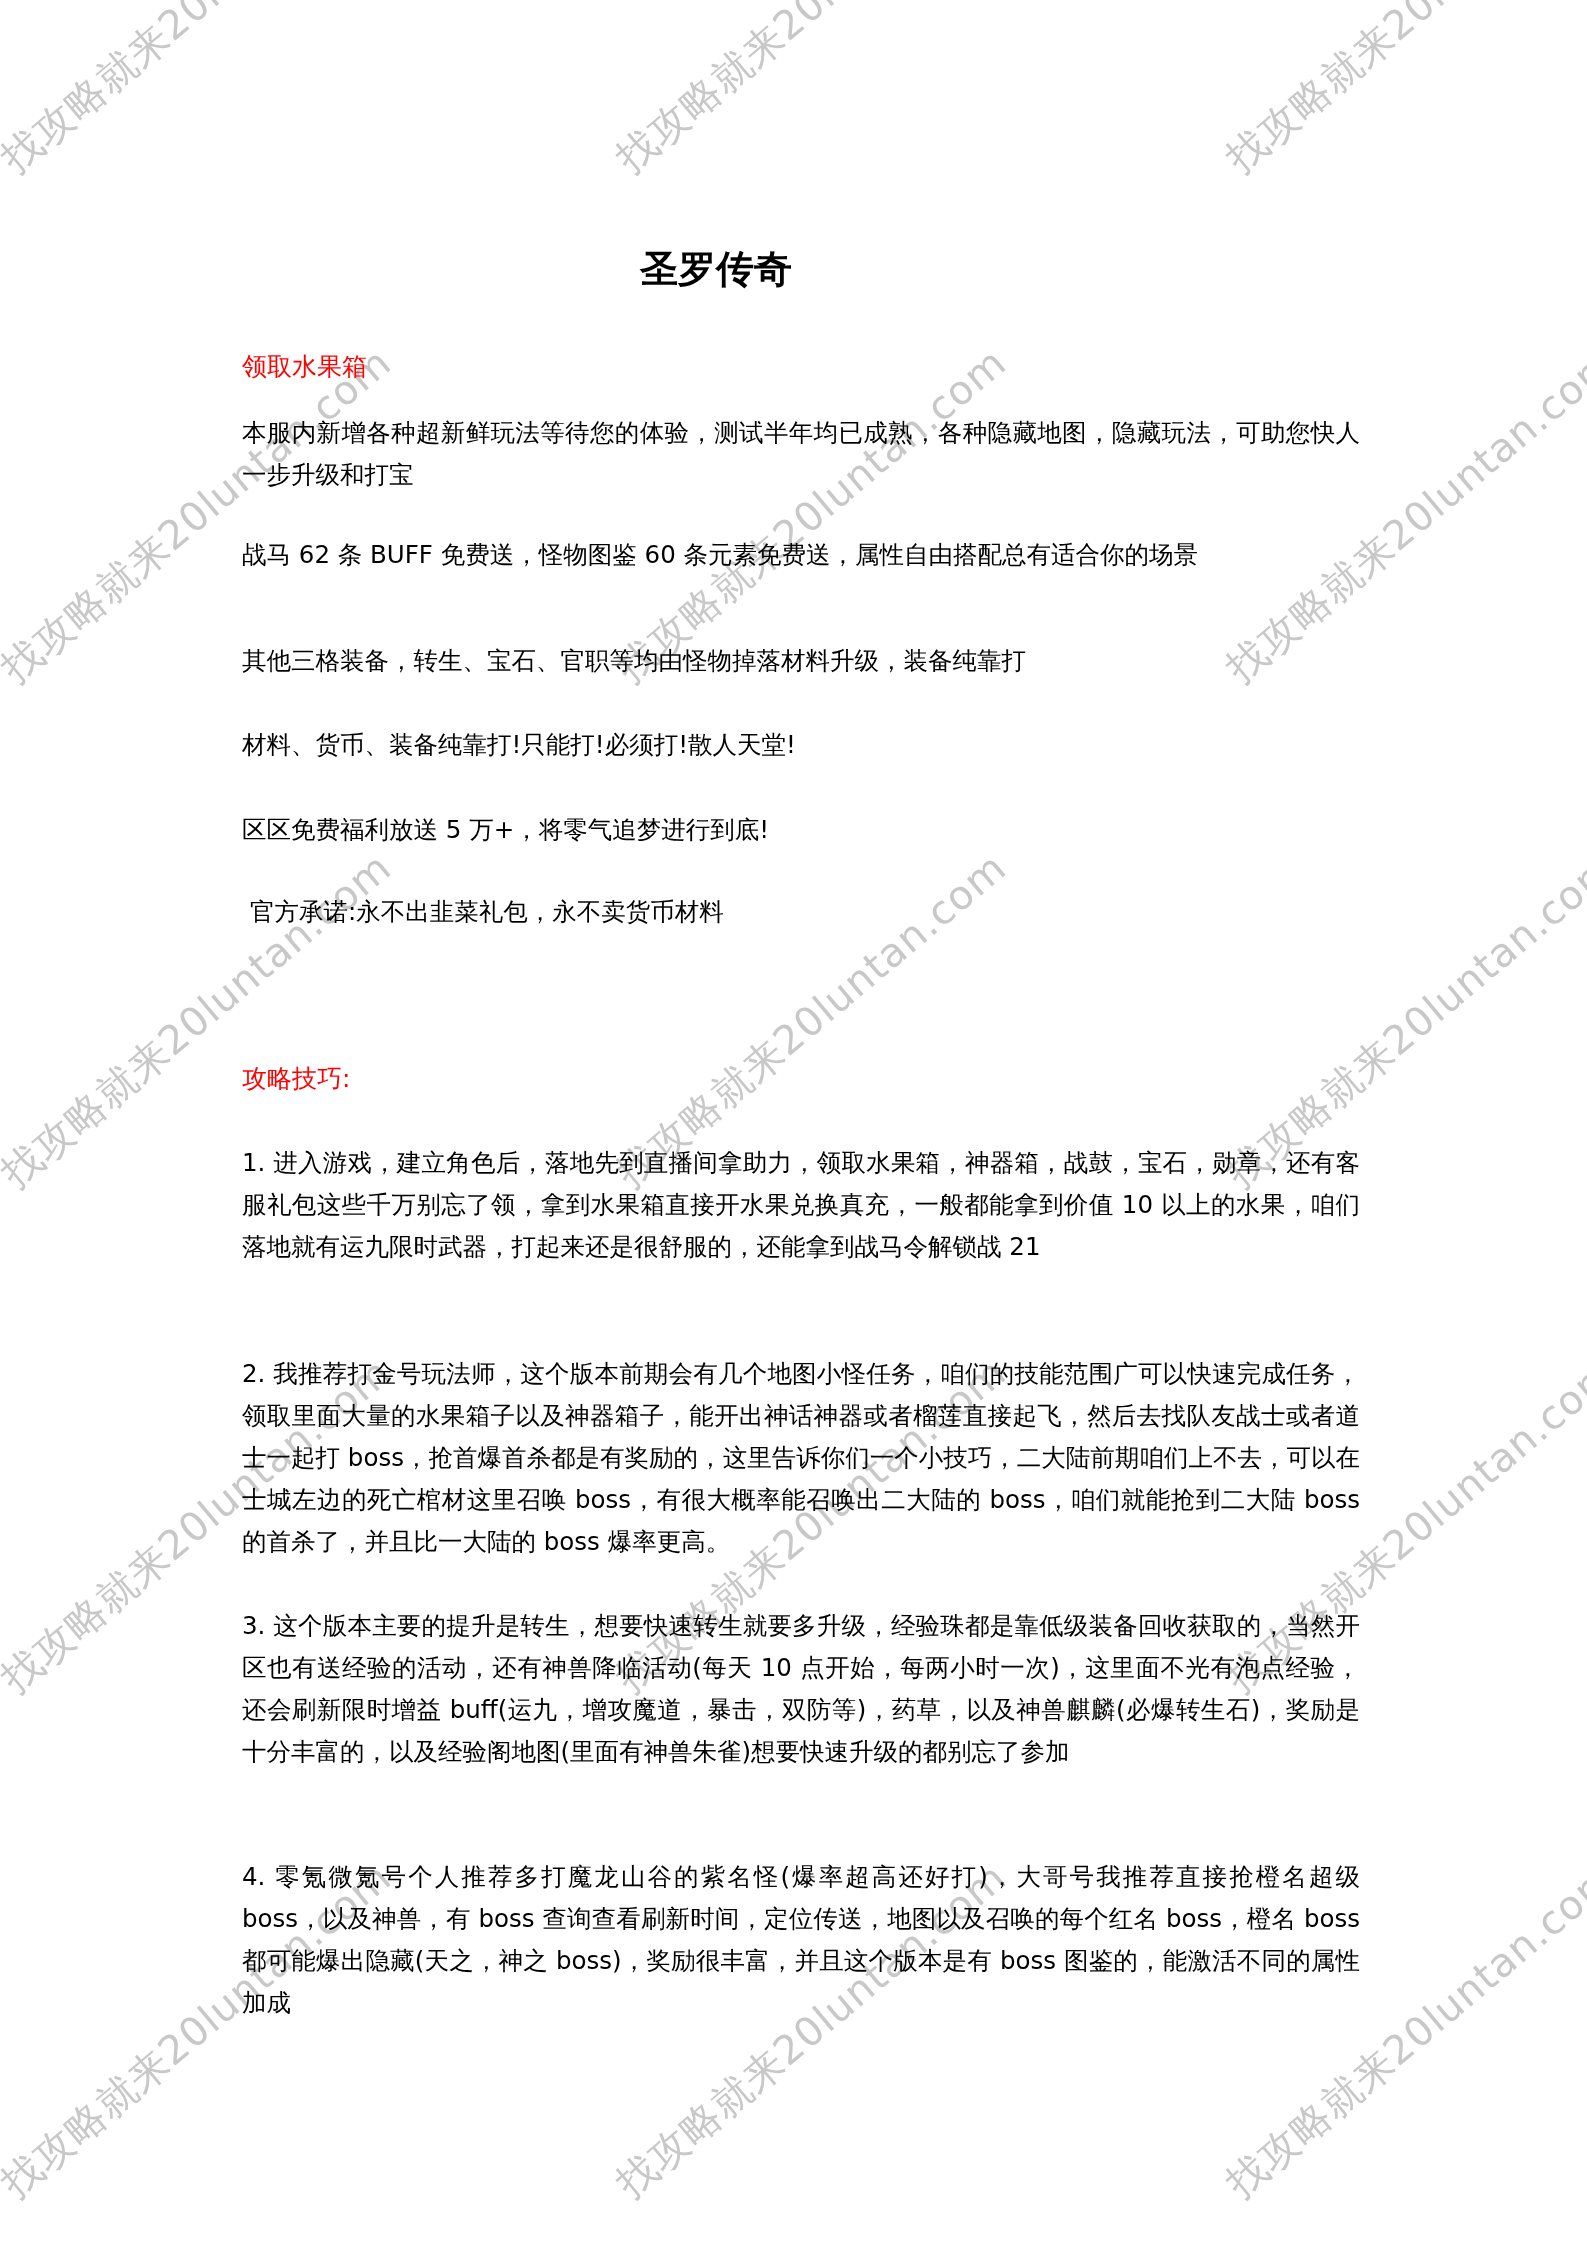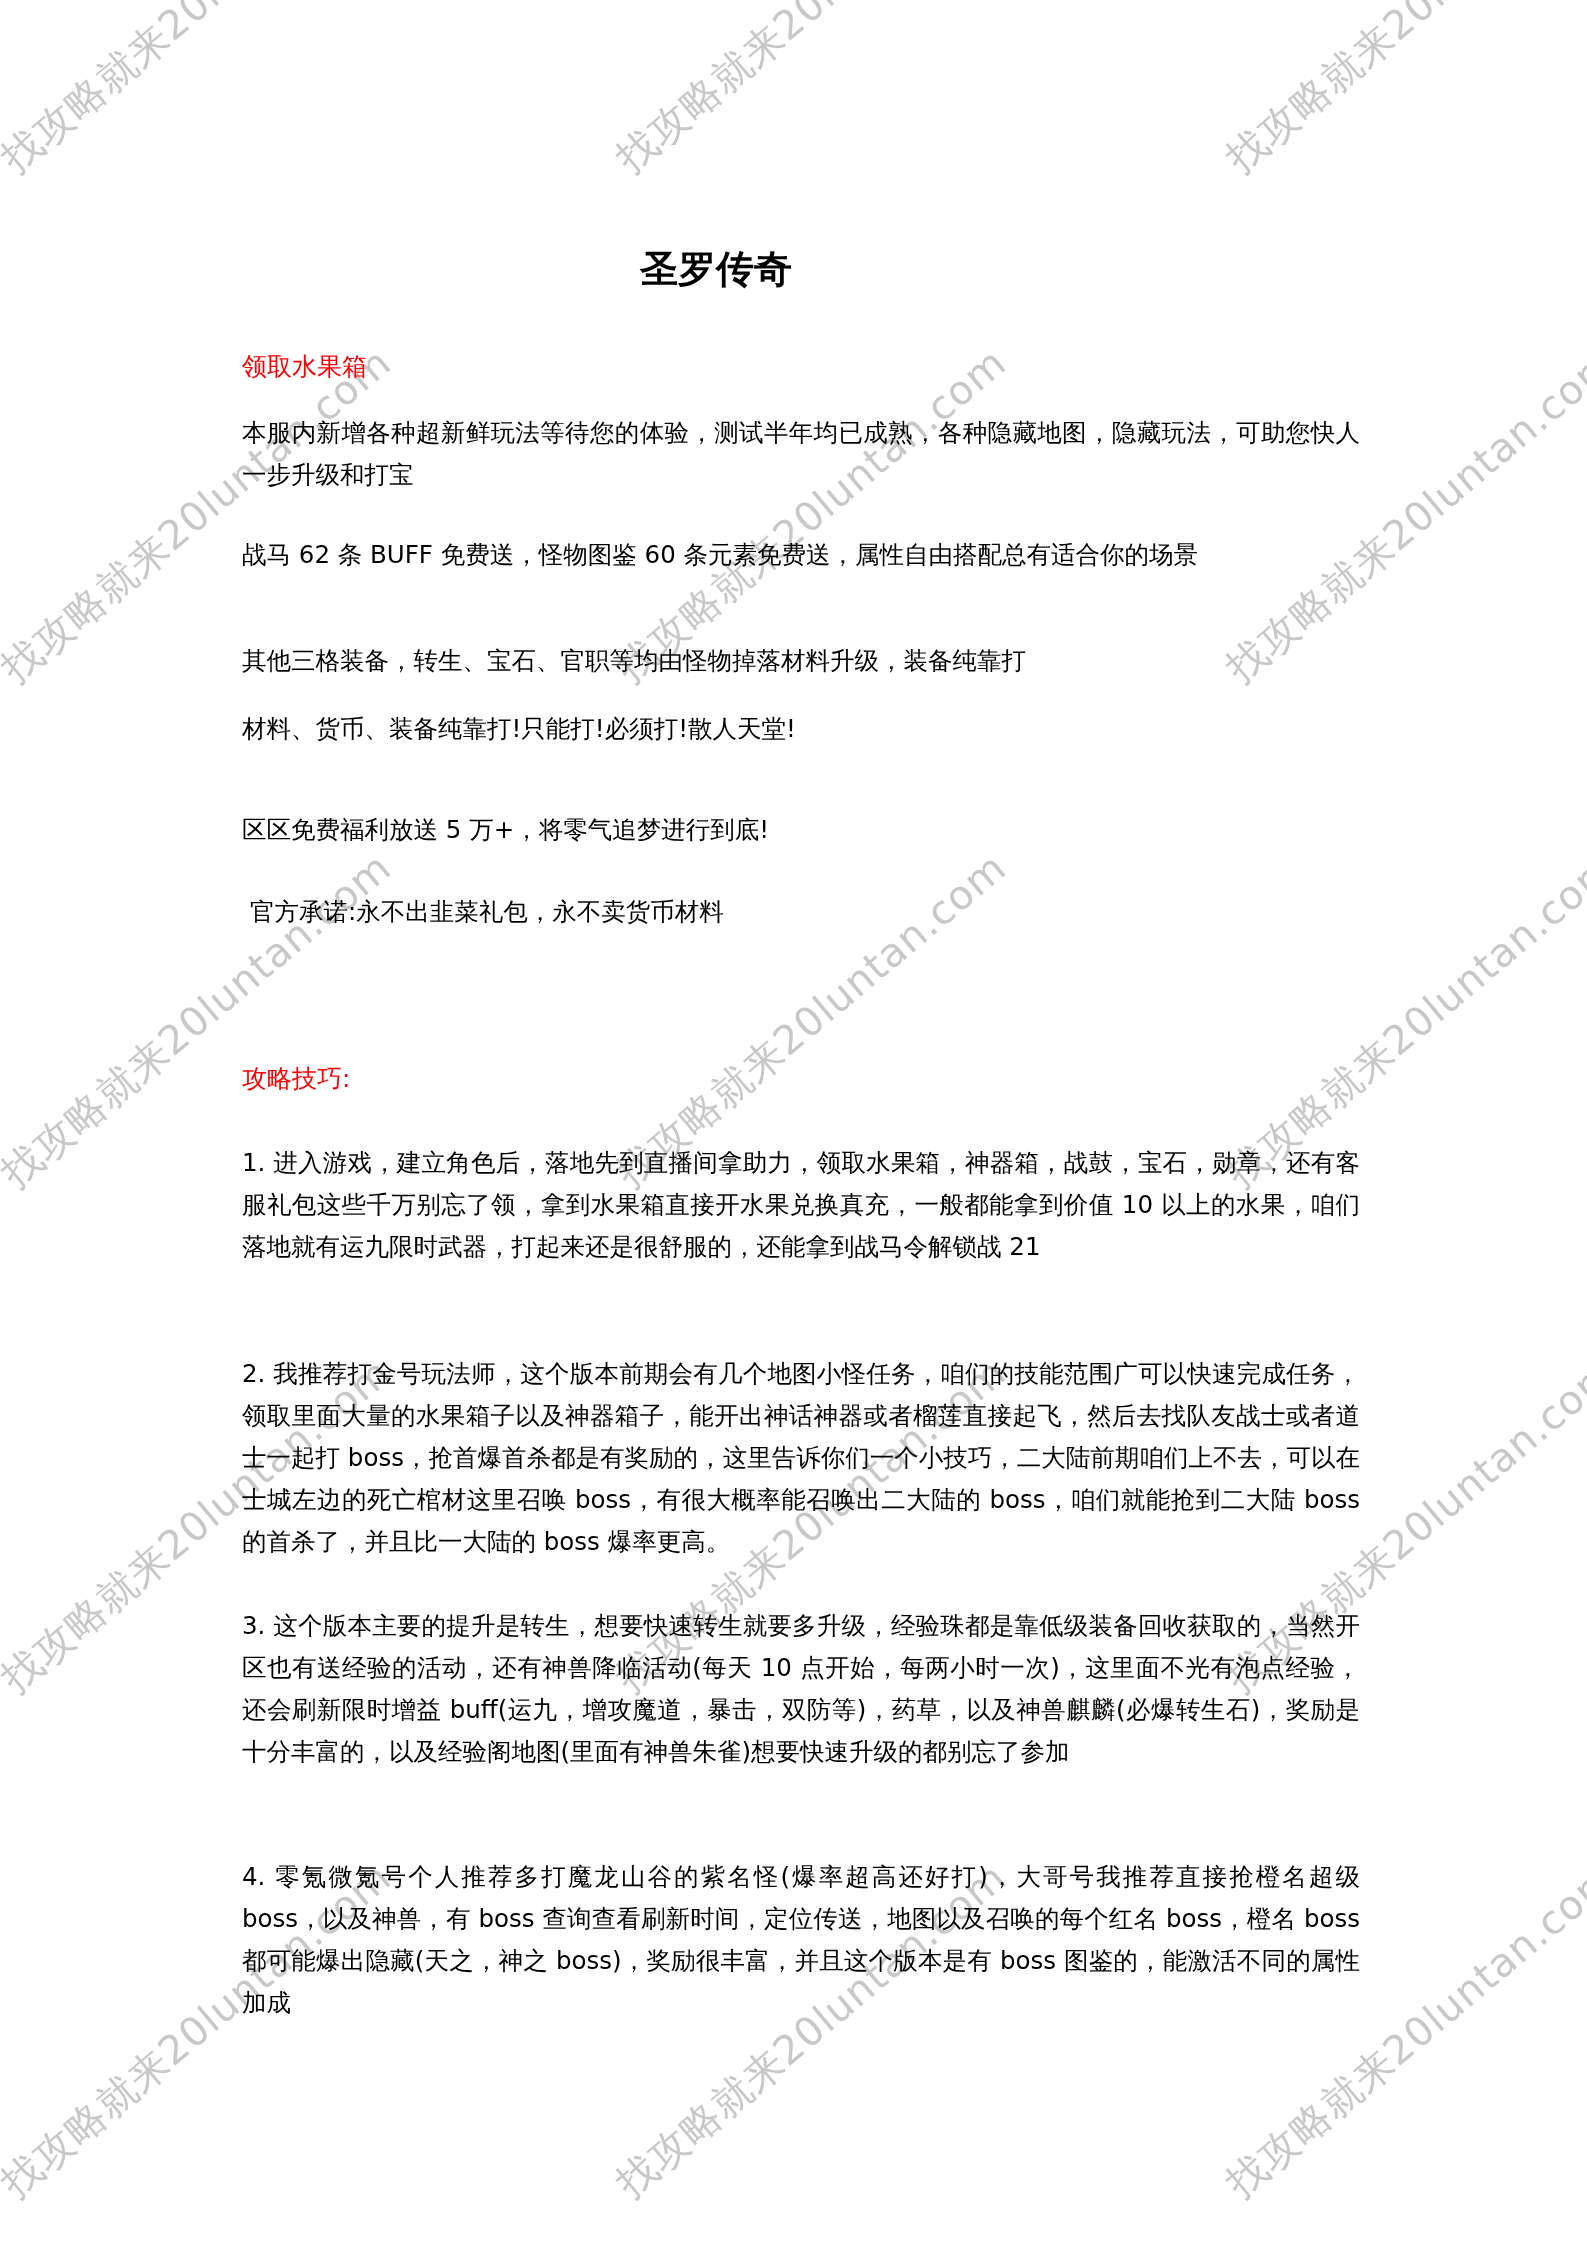--- a/index.html
+++ b/index.html
@@ -35,21 +35,21 @@
   <div class="wm" style="left:1250px;top:2155px;">找攻略就来20luntan.com</div>
 </div>
 
 <div class="title">圣罗传奇</div>
 
 <div class="h" style="top:350px;">领取水果箱</div>
 
 <div class="p" style="top:412px;">本服内新增各种超新鲜玩法等待您的体验，测试半年均已成熟，各种隐藏地图，隐藏玩法，可助您快人一步升级和打宝</div>
 <div class="p" style="top:534px;">战马 62 条 BUFF 免费送，怪物图鉴 60 条元素免费送，属性自由搭配总有适合你的场景</div>
 <div class="p" style="top:640px;">其他三格装备，转生、宝石、官职等均由怪物掉落材料升级，装备纯靠打</div>
-<div class="p" style="top:708px;">材料、货币、装备纯靠打!只能打!必须打!散人天堂!</div>
+<div class="p" style="top:724px;">材料、货币、装备纯靠打!只能打!必须打!散人天堂!</div>
 <div class="p" style="top:809px;">区区免费福利放送 5 万+，将零气追梦进行到底!</div>
 <div class="p" style="top:891px;margin-left:8px;">官方承诺:永不出韭菜礼包，永不卖货币材料</div>
 
 <div class="h" style="top:1062px;">攻略技巧:</div>
 
 <div class="p" style="top:1142px;">1.  进入游戏，建立角色后，落地先到直播间拿助力，领取水果箱，神器箱，战鼓，宝石，勋章，还有客服礼包这些千万别忘了领，拿到水果箱直接开水果兑换真充，一般都能拿到价值 10 以上的水果，咱们落地就有运九限时武器，打起来还是很舒服的，还能拿到战马令解锁战 21</div>
 <div class="p" style="top:1353px;">2.  我推荐打金号玩法师，这个版本前期会有几个地图小怪任务，咱们的技能范围广可以快速完成任务，领取里面大量的水果箱子以及神器箱子，能开出神话神器或者榴莲直接起飞，然后去找队友战士或者道士一起打 boss，抢首爆首杀都是有奖励的，这里告诉你们一个小技巧，二大陆前期咱们上不去，可以在士城左边的死亡棺材这里召唤 boss，有很大概率能召唤出二大陆的 boss，咱们就能抢到二大陆 boss 的首杀了，并且比一大陆的 boss 爆率更高。</div>
 <div class="p" style="top:1605px;">3.  这个版本主要的提升是转生，想要快速转生就要多升级，经验珠都是靠低级装备回收获取的，当然开区也有送经验的活动，还有神兽降临活动(每天 10 点开始，每两小时一次)，这里面不光有泡点经验，还会刷新限时增益 buff(运九，增攻魔道，暴击，双防等)，药草，以及神兽麒麟(必爆转生石)，奖励是十分丰富的，以及经验阁地图(里面有神兽朱雀)想要快速升级的都别忘了参加</div>
 <div class="p" style="top:1856px;">4.  零氪微氪号个人推荐多打魔龙山谷的紫名怪(爆率超高还好打)，大哥号我推荐直接抢橙名超级 boss，以及神兽，有 boss 查询查看刷新时间，定位传送，地图以及召唤的每个红名 boss，橙名 boss 都可能爆出隐藏(天之，神之 boss)，奖励很丰富，并且这个版本是有 boss 图鉴的，能激活不同的属性加成</div>
 

